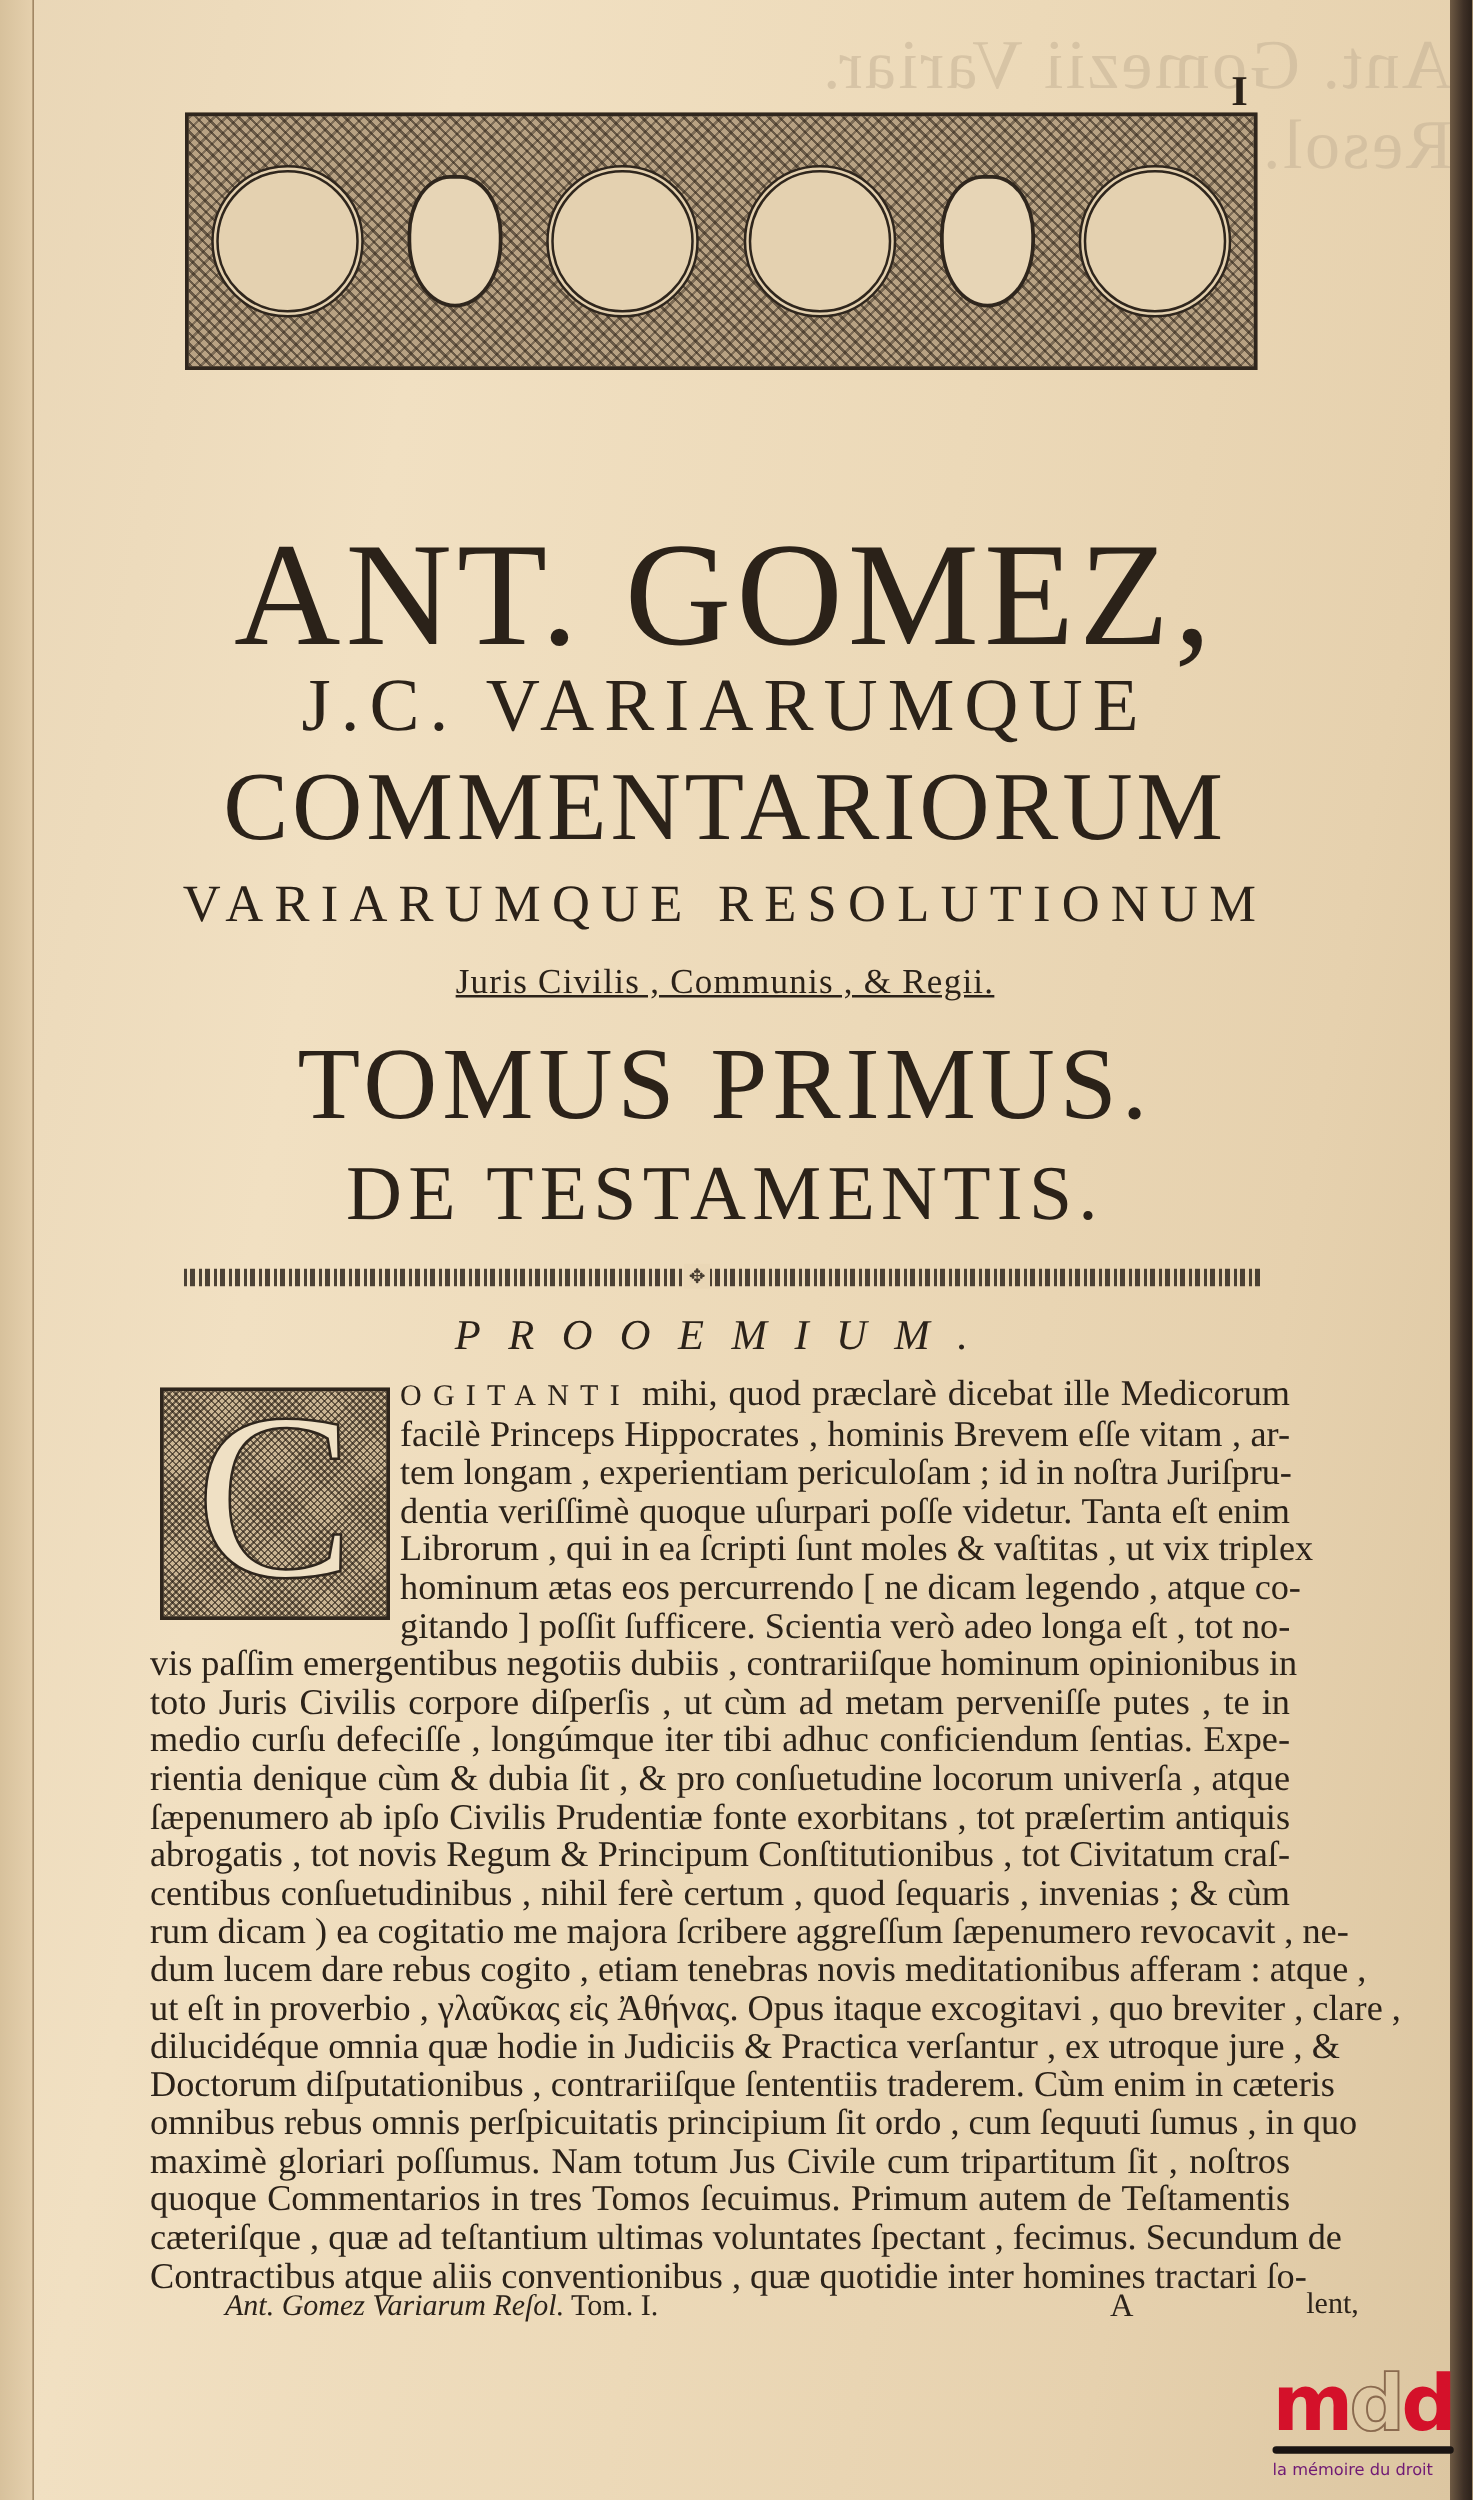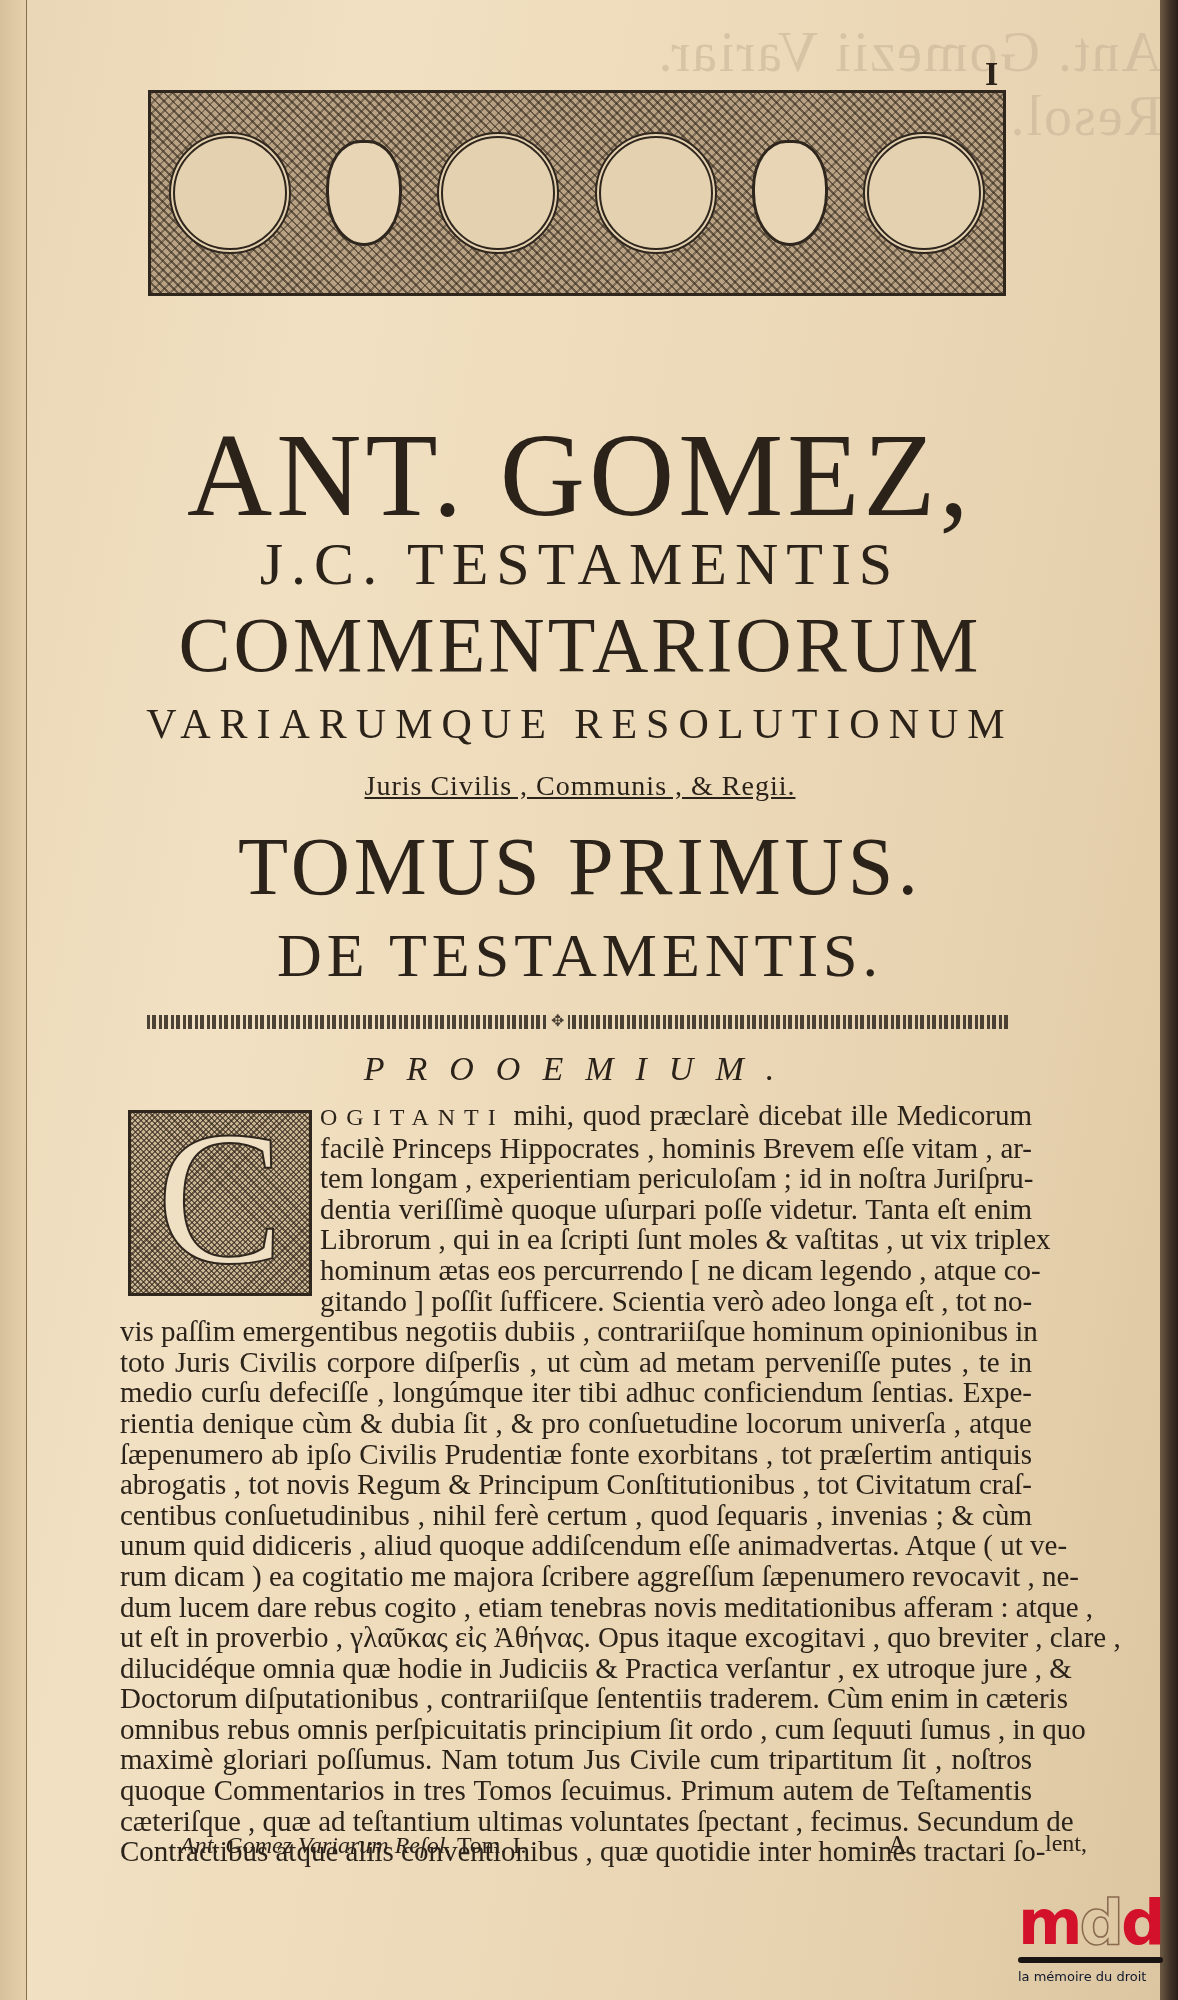--- a/index.html
+++ b/index.html
@@ -83,41 +83,41 @@
   .body .indent { padding-left:200px; }
   .sc { font-size:24px; letter-spacing:9px; }
   .footer-sig { position:absolute; left:180px; top:1832px; font-size:24px; font-style:italic; }
   .footer-sig b { font-style:normal; font-weight:normal; }
   .sig-a { position:absolute; left:888px; top:1830px; font-size:26px; }
   .catch { position:absolute; left:1045px; top:1830px; font-size:24px; }
   .logo { position:absolute; left:1018px; top:1892px; width:150px; }
   .logo .mdd { font-family:"DejaVu Sans",sans-serif; font-size:62px; font-weight:bold; color:#d4112a; letter-spacing:-3px; line-height:1; }
   .logo .mdd .hollow { color:transparent; -webkit-text-stroke:1.5px #8a6a4f; }
   .logo .bar { height:6px; background:#1a1412; border-radius:3px; margin:3px 0 6px 0; width:145px; }
-  .logo .tag { font-family:"DejaVu Sans",sans-serif; font-size:13px; color:#0f172a; white-space:nowrap; }
+  .logo .tag { font-family:"DejaVu Sans",sans-serif; font-size:13px; color:#701a75; white-space:nowrap; }
 </style>
 </head>
 <body>
 
 <div class="page">
   <div class="prev-edge"></div>
   <div class="ghost">Ant. Gomezii Variar. Resol.</div>
   <div class="folio">I</div>
 
   <div class="headpiece">
     <div class="roundel"></div>
     <div class="face"></div>
     <div class="roundel"></div>
     <div class="roundel"></div>
     <div class="face"></div>
     <div class="roundel"></div>
   </div>
 
   <div class="center author">ANT. GOMEZ,</div>
-  <div class="center jc">J.C. TESTAMENTIS</div>
+  <div class="center jc">J.C. VARIARUMQUE</div>
   <div class="center comm">COMMENTARIORUM</div>
   <div class="center varia">VARIARUMQUE RESOLUTIONUM</div>
   <div class="center juris">Juris Civilis , Communis , &amp; Regii.</div>
   <div class="center tomus">TOMUS PRIMUS.</div>
   <div class="center detest">DE TESTAMENTIS.</div>
 
   <div class="rule">
     <span class="diamond">✥</span>
   </div>
 
@@ -135,21 +135,20 @@
     <span class="line indent">Librorum , qui in ea ſcripti ſunt moles &amp; vaſtitas , ut vix triplex</span>
     <span class="line indent">hominum ætas eos percurrendo [ ne dicam legendo , atque co-</span>
     <span class="line indent">gitando ] poſſit ſufficere. Scientia verò adeo longa eſt , tot no-</span>
     <span class="line">vis paſſim emergentibus negotiis dubiis , contrariiſque hominum opinionibus in</span>
     <span class="line">toto Juris Civilis corpore diſperſis , ut cùm ad metam perveniſſe putes , te in</span>
     <span class="line">medio curſu defeciſſe , longúmque iter tibi adhuc conficiendum ſentias. Expe-</span>
     <span class="line">rientia denique cùm &amp; dubia ſit , &amp; pro conſuetudine locorum univerſa , atque</span>
     <span class="line">ſæpenumero ab ipſo Civilis Prudentiæ fonte exorbitans , tot præſertim antiquis</span>
     <span class="line">abrogatis , tot novis Regum &amp; Principum Conſtitutionibus , tot Civitatum craſ-</span>
     <span class="line">centibus conſuetudinibus , nihil ferè certum , quod ſequaris , invenias ; &amp; cùm</span>
-    <span class="line">unum quid didiceris , aliud quoque addiſcendum eſſe animadvertas. Atque ( ut ve-</span>
     <span class="line">rum dicam ) ea cogitatio me majora ſcribere aggreſſum ſæpenumero revocavit , ne-</span>
     <span class="line">dum lucem dare rebus cogito , etiam tenebras novis meditationibus afferam : atque ,</span>
     <span class="line">ut eſt in proverbio , γλαῦκας εἰς Ἀθήνας. Opus itaque excogitavi , quo breviter , clare ,</span>
     <span class="line">dilucidéque omnia quæ hodie in Judiciis &amp; Practica verſantur , ex utroque jure , &amp;</span>
     <span class="line">Doctorum diſputationibus , contrariiſque ſententiis traderem. Cùm enim in cæteris</span>
     <span class="line">omnibus rebus omnis perſpicuitatis principium ſit ordo , cum ſequuti ſumus , in quo</span>
     <span class="line">maximè gloriari poſſumus. Nam totum Jus Civile cum tripartitum ſit , noſtros</span>
     <span class="line">quoque Commentarios in tres Tomos ſecuimus. Primum autem de Teſtamentis</span>
     <span class="line">cæteriſque , quæ ad teſtantium ultimas voluntates ſpectant , fecimus. Secundum de</span>
     <span class="line">Contractibus atque aliis conventionibus , quæ quotidie inter homines tractari ſo-</span>

